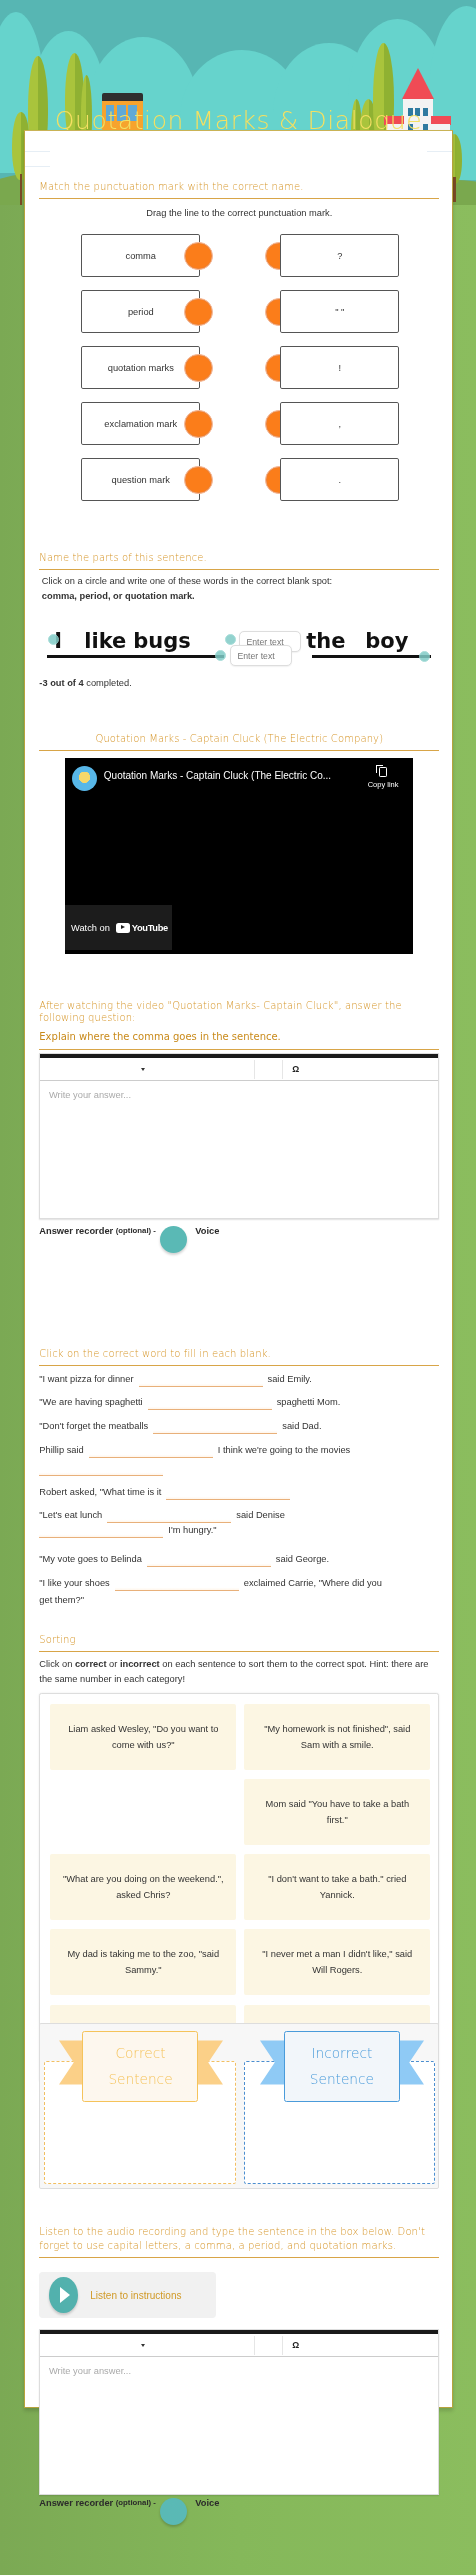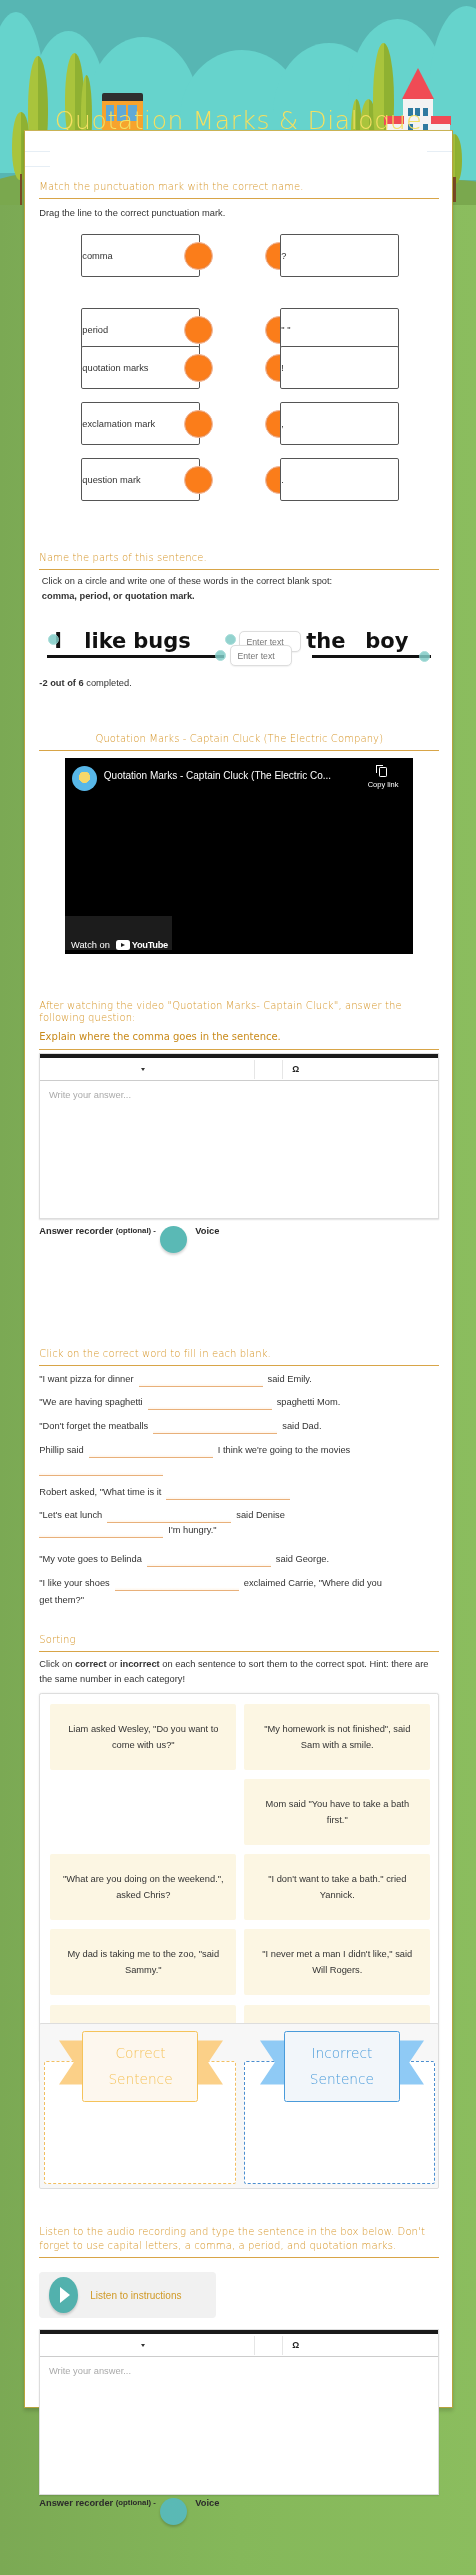--- a/index.html
+++ b/index.html
@@ -90,21 +90,21 @@
     font-size: 10px; line-height: 13.7px; margin-top: 5px;
   }
   .instr { font-size: 9.3px; color: #333; line-height: 15px; }
   .instr b { font-weight: 700; }
 
   
   .match-row { position: absolute; left: 0; width: 400px; height: 43px; }
   .match-box {
     position: absolute; top: 0; width: 119px; height: 43px;
     border: 0.6px solid #555; border-radius: 1.9px; background: #fff;
-    display: flex; align-items: center; 
+    display: flex; align-items: center; justify-content: center;
     font-size: 9.3px; color: #333;
   }
   .match-box.left { left: 42px; }
   .match-box.right { left: 241px; }
   .match-dot {
     position: absolute; top: 7.5px; width: 28.6px; height: 28.6px; border-radius: 50%;
     background: #fb7d1a; border: 1.2px solid #f4b99a;
     box-shadow: 0 0 0 0.6px #e1864d inset;
   }
   .match-dot.l { left: 145px; }
@@ -132,21 +132,21 @@
   
   .video {
     position: absolute; left: 25.5px; width: 348px; height: 196px; background: #000;
   }
   .video .vlogo { position: absolute; left: 6.8px; top: 7.5px; width: 25px; height: 25px; border-radius: 50%;
     background: radial-gradient(circle at 50% 45%, #f7d86b 0 30%, #58b7e8 31% 100%); }
   .video .vtitle { position: absolute; left: 39px; top: 12.4px; color: #fff; font-size: 10px; }
   .video .copy { position: absolute; right: 11.2px; top: 8.7px; width: 37px; text-align: center; color: #fff; font-size: 7.5px; }
   .video .copy .ico { width: 8.7px; height: 10px; border: 1.2px solid #fff; border-radius: 1.2px; margin: 0 auto 3.7px; position: relative; }
   .video .copy .ico::before { content:""; position: absolute; left: -3.7px; top: -3.1px; width: 6.2px; height: 7.5px; border-left: 1.2px solid #fff; border-top: 1.2px solid #fff; }
-  .video .watch { position: absolute; left: 0; bottom: 3.7px; height: 34px; width: 107px; background: #1c1c1c; color: #fff; font-size: 9.3px; display: flex; align-items: flex-end; padding-left: 6.2px; margin-top: 48px; }
+  .video .watch { position: absolute; left: 0; bottom: 3.7px; height: 45px; width: 107px; background: #1c1c1c; color: #fff; font-size: 9.3px; display: flex; align-items: center; padding-left: 6.2px; margin-top: 48px; }
   .video .yt-play { width: 13.7px; height: 10px; background: #fff; border-radius: 2.5px; margin-left: 6.2px; position: relative; }
   .video .yt-play::after { content: ""; position: absolute; left: 5px; top: 2.5px; border-left: 4.3px solid #1c1c1c; border-top: 2.5px solid transparent; border-bottom: 2.5px solid transparent; }
   .video .yt-word { font-weight: 700; font-size: 9.3px; margin-left: 1.9px; letter-spacing: -0.3px; }
 
   
   .editor { position: absolute; left: 0; width: 400px; border: 0.6px solid #ddd; background: #fff; box-shadow: 0 0.6px 1.2px rgba(0,0,0,0.12); }
   .editor .topbar { height: 3.7px; background: #1a1a1a; }
   .editor .toolbar { height: 23.6px; border-bottom: 1.2px solid #ccc; position: relative; }
   .editor .toolbar .caret { position: absolute; left: 101px; top: 10px; width: 0; height: 0; border-left: 2.5px solid transparent; border-right: 2.5px solid transparent; border-top: 3.1px solid #333; }
   .editor .toolbar .sep1 { position: absolute; left: 214px; top: 2.5px; width: 0.6px; height: 18.6px; background: #e6e6e6; }
@@ -273,33 +273,33 @@
 
 <div class="card">
   <div class="deco-line" style="left:0;top:20px;width:25px;"></div>
   <div class="deco-line" style="left:0;top:35px;width:25px;"></div>
   <div class="deco-line" style="right:0;top:20px;width:25px;"></div>
 
   <div class="card-inner">
 
     <section style="position:absolute;left:0;top:50px;width:400px;">
       <div class="section-title">Match the punctuation mark with the correct name.</div>
-      <div class="instr" style="margin-top:6.2px;">Drag the line to the correct punctuation mark.</div>
+      <div class="instr" style="margin-top:6.2px;text-align:center;">Drag the line to the correct punctuation mark.</div>
 
       <div class="match-row" style="top:53px;">
         <div class="match-box left">
             <span>comma</span>
           </div>
         <div class="match-dot l"></div>
         <div class="match-dot r"></div>
         <div class="match-box right">
             <span>?</span>
           </div>
       </div>
-      <div class="match-row" style="top:127px;">
+      <div class="match-row" style="top:109px;">
         <div class="match-box left">
             <span>period</span>
           </div>
         <div class="match-dot l"></div>
         <div class="match-dot r"></div>
         <div class="match-box right">
             <span>" "</span>
           </div>
       </div>
       <div class="match-row" style="top:165px;">
@@ -349,21 +349,21 @@
         <div class="underline-bar" style="left:273px;top:30px;width:119px;"></div>
         <div class="hotspot" style="left:8.7px;top:8.7px;"></div>
         <div class="hotspot" style="left:176px;top:25px;"></div>
         <div class="hotspot" style="left:186px;top:8.7px;"></div>
         <div class="hotspot" style="left:380px;top:26px;"></div>
         <input class="enter-text" style="left: 200px; top: 6.2px;" type="text" placeholder="Enter text">
         <input class="enter-text" style="left: 191px; top: 20px;" type="text" placeholder="Enter text">
       </div>
 
       <div class="instr" style="position:absolute;top:124px;left:0;">
-        <b>-2 out of 6</b><span> completed.</span>
+        <b>-3 out of 4</b><span> completed.</span>
       </div>
     </section>
 
     <section style="position:absolute;left:0;top:602px;width:400px;">
       <div class="section-title center">Quotation Marks - Captain Cluck (The Electric Company)</div>
       <div class="video" style="top:25px;">
         <div class="vlogo"></div>
         <div class="vtitle">Quotation Marks - Captain Cluck (The Electric Co...</div>
         <div class="copy">
           <div class="ico"></div>

